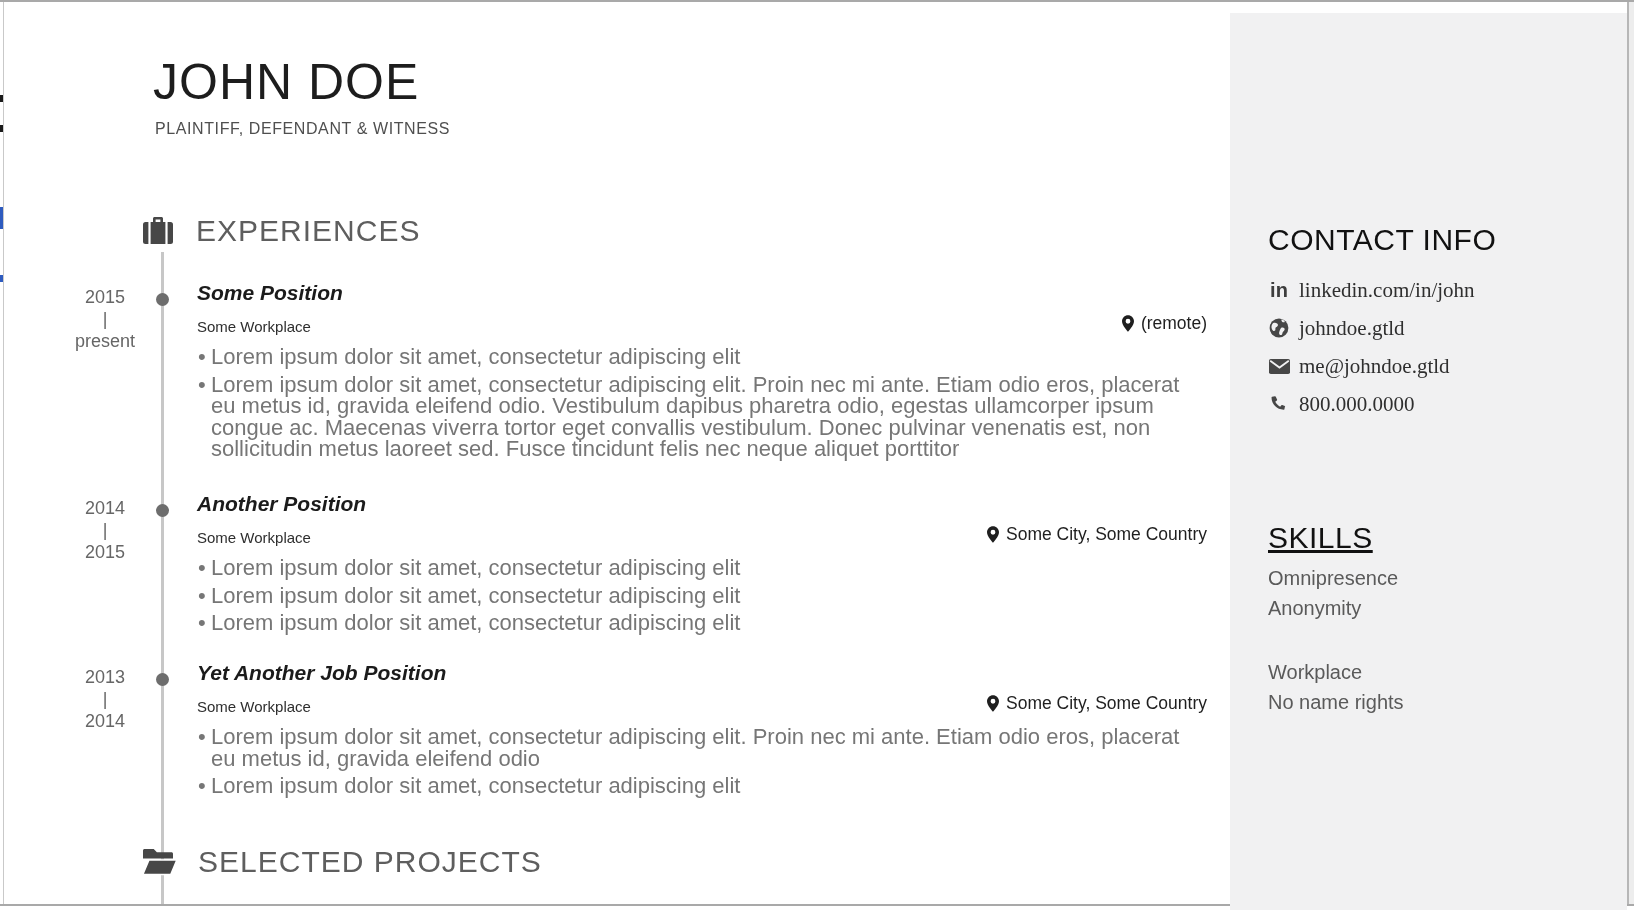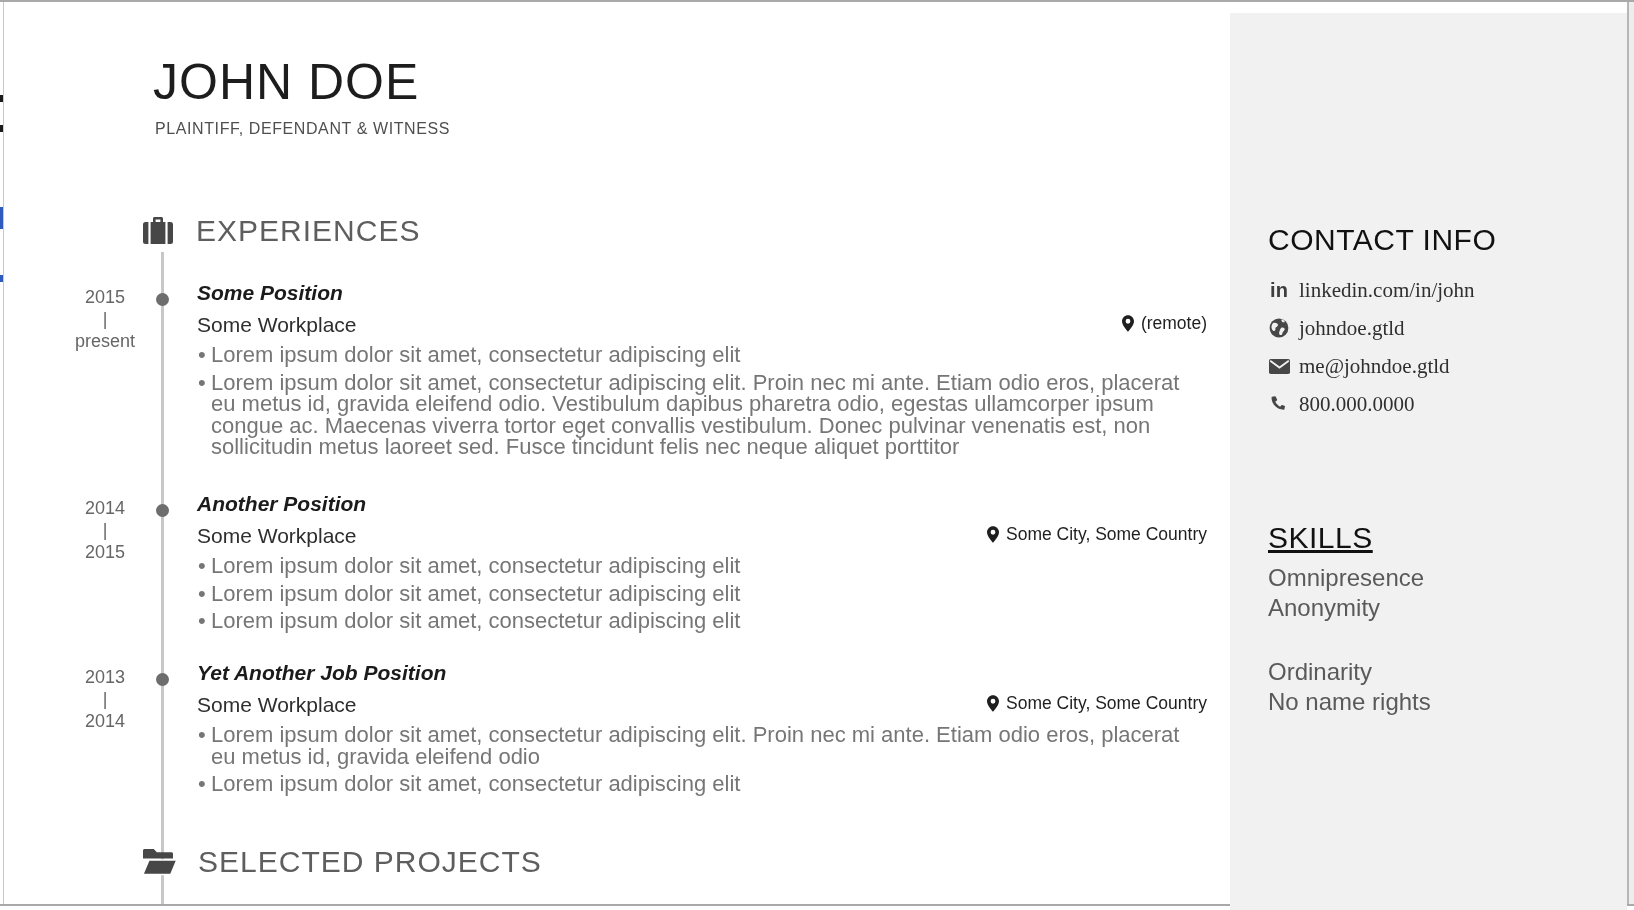--- a/index.html
+++ b/index.html
@@ -28,38 +28,38 @@
   .sec-icon{display:block;}
 
   .job{position:absolute;left:0;width:1207px;}
   .job-dates{position:absolute;left:40px;top:6px;width:130px;text-align:center;
              color:#666;font-size:18px;line-height:22px;}
   .job-dates span{display:block;}
   .job-dot{position:absolute;left:156px;top:13px;width:13px;height:13px;border-radius:50%;background:#6d6d6d;}
   .job-body{margin-left:197px;width:1010px;}
   .job-title{margin:0 0 8px 0;font-size:21px;line-height:25px;font-weight:700;color:#1b1b1b;font-style:italic;}
   .job-meta{display:flex;justify-content:space-between;align-items:baseline;}
-  .job-workplace{font-size:21px;line-height:21px;color:#2e2e2e;}
+  .job-workplace{font-size:15px;line-height:21px;color:#2e2e2e;}
   .job-location{display:flex;align-items:center;gap:7px;font-size:17.5px;color:#1f1f1f;white-space:nowrap;}
   .job-bullets{margin:9px 0 0 0;padding:0;list-style:none;}
   .job-bullets li{position:relative;padding-left:14px;margin:0 0 6px 0;
                   color:#767676;font-size:22px;line-height:21.5px;}
   .job-bullets li::before{content:"\2022";position:absolute;left:1px;color:#767676;}
 
   
   .sidebar{position:absolute;left:1230px;top:13px;width:397px;height:902px;background:#f1f1f2;}
   .side-title{position:absolute;left:38px;font-size:30px;line-height:34px;color:#111;
               letter-spacing:0.5px;white-space:nowrap;}
   .contact-list{position:absolute;left:38px;top:258px;margin:0;padding:0;list-style:none;}
   .contact-list li{display:flex;align-items:center;gap:9px;height:38px;
                    font-family:"Liberation Serif","DejaVu Serif",serif;
                    font-size:21px;color:#2f2f2f;}
   .ci{width:22px;display:flex;justify-content:center;}
   .in-glyph{font-family:"Liberation Sans",sans-serif;font-weight:700;font-size:20px;color:#3d3d3d;line-height:20px;}
-  .skills-list{position:absolute;left:38px;top:550px;font-size:24px;line-height:30px;color:#5a5a5a;}
+  .skills-list{position:absolute;left:38px;top:550px;font-size:20px;line-height:30px;color:#5a5a5a;}
   .skills-group{margin:0 0 34px 0;}
   .skills-group div{white-space:nowrap;}
 </style>
 </head>
 <body>
 
 <div class="screen">
 
   <div class="edge-top"></div>
   <div class="edge-left"></div>
@@ -207,19 +207,19 @@
       </li>
     </ul>
 
     <div class="side-title" style="top:508px;text-decoration:underline;">SKILLS</div>
     <div class="skills-list">
       <div class="skills-group">
         <div>Omnipresence</div>
         <div>Anonymity</div>
       </div>
       <div class="skills-group">
-        <div>Ordinarity</div>
+        <div>Workplace</div>
         <div>No name rights</div>
       </div>
     </div>
   </div>
 
 </div>
 
 </body></html>

